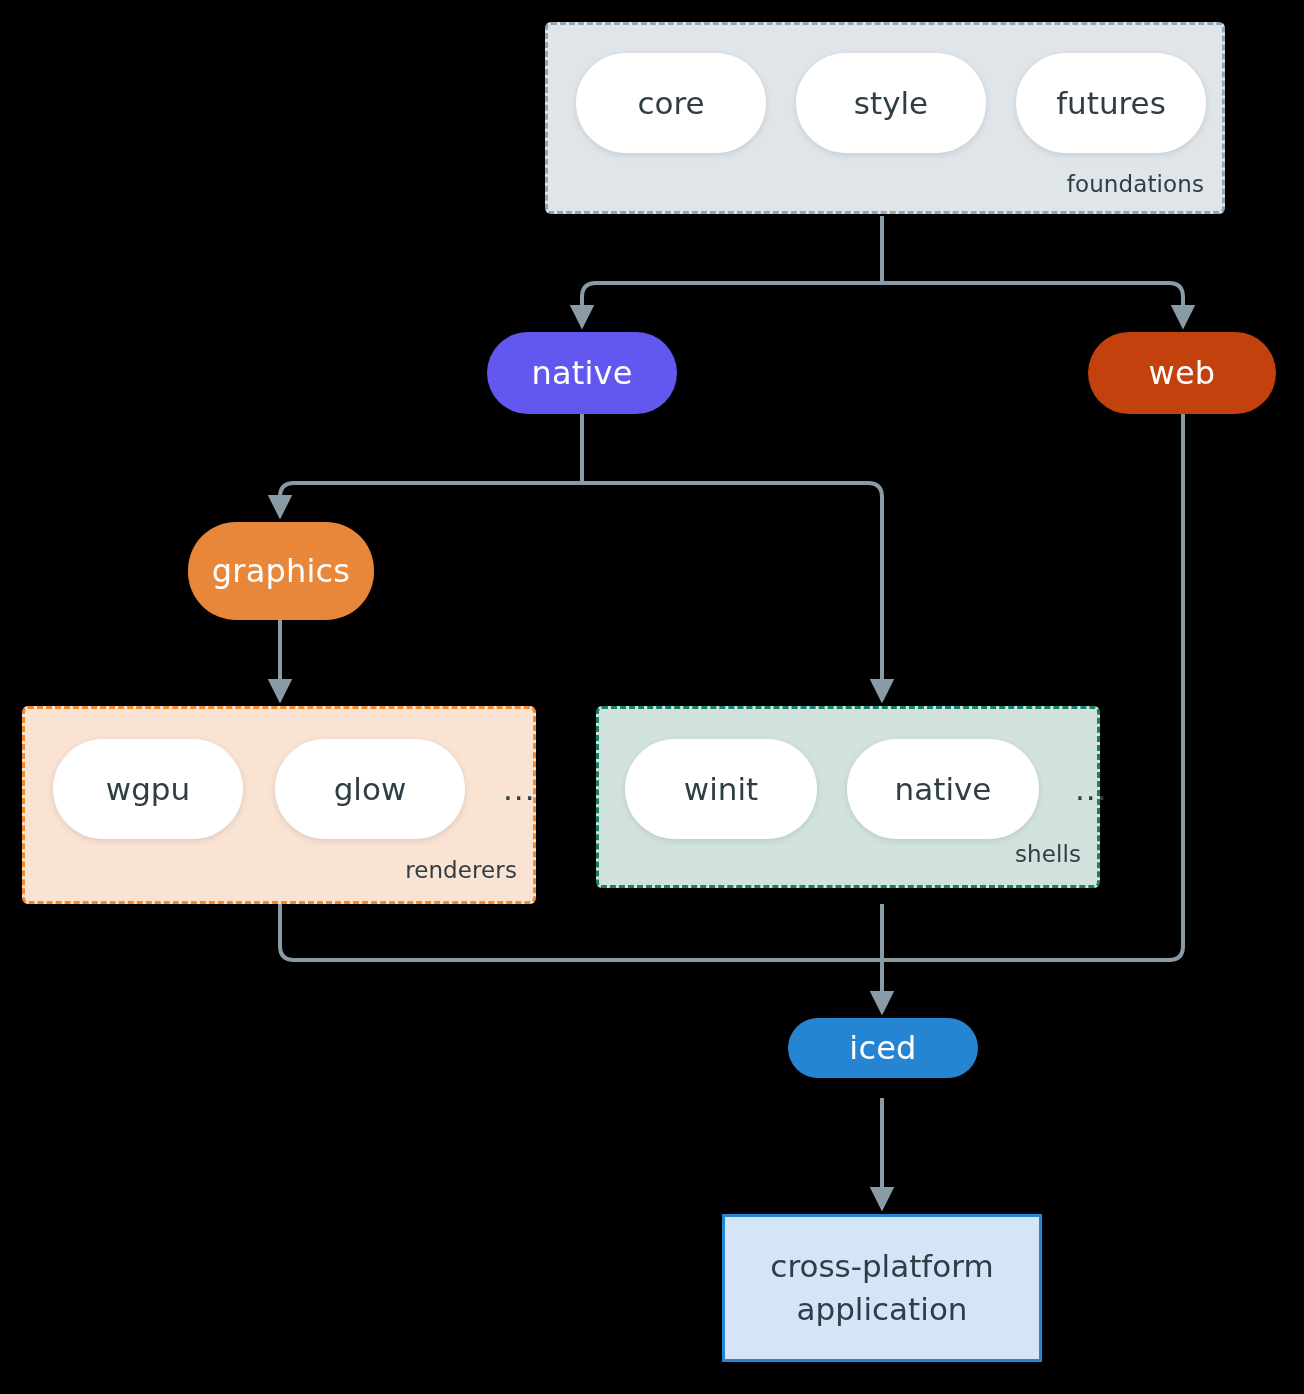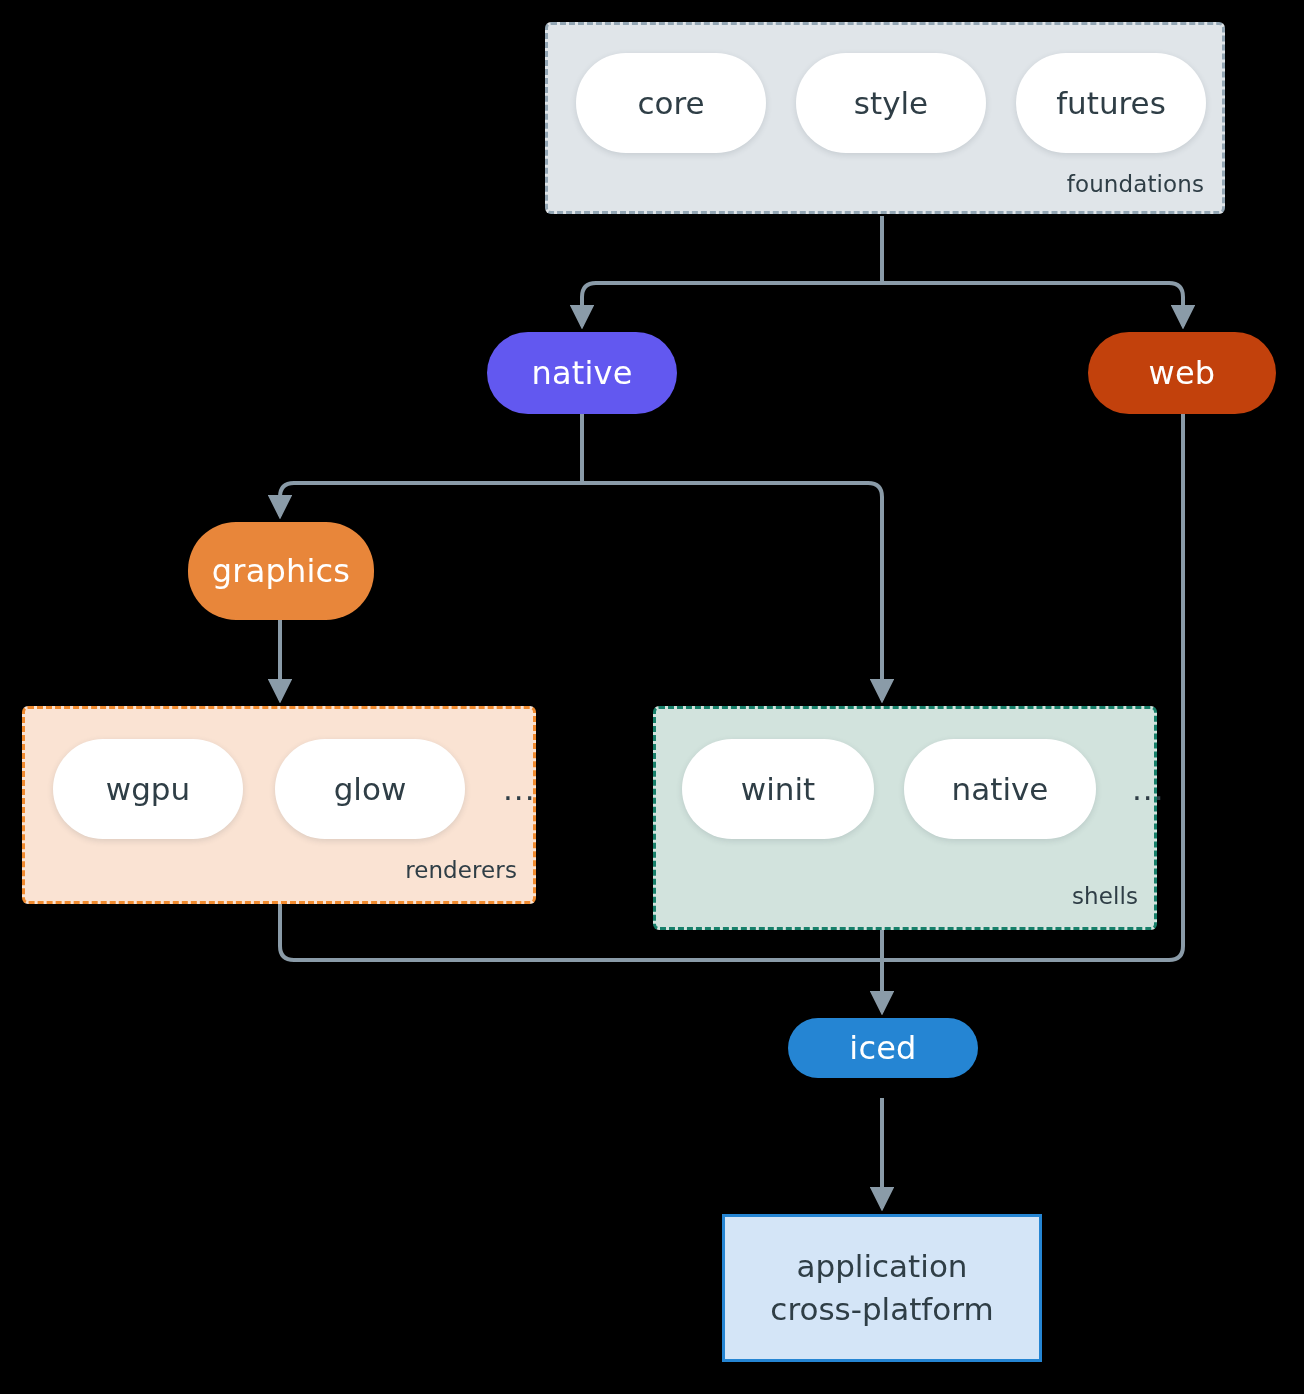--- a/index.html
+++ b/index.html
@@ -82,24 +82,24 @@
     left: 28px;
     top: 30px;
     gap: 32px;
   }
   #group-renderers .group-label {
     right: 16px;
     bottom: 18px;
   }
 
   #group-shells {
-    left: 653px;
+    left: 596px;
     top: 706px;
     width: 504px;
-    height: 224px;
+    height: 182px;
     background: #d2e3dd;
     border-color: #17806a;
   }
   #group-shells .pills {
     left: 26px;
     top: 30px;
     gap: 30px;
   }
   #group-shells .group-label {
     right: 16px;
@@ -263,17 +263,17 @@
       <div class="pill">winit</div>
       <div class="pill">native</div>
       <div class="ellipsis">...</div>
     </div>
     <div class="group-label">shells</div>
   </div>
 
   <div class="node" id="node-iced">iced</div>
 
   <div id="node-application">
+    <span>cross-platform</span>
     <span>application</span>
-    <span>cross-platform</span>
   </div>
 
 </div>
 
 </body></html>

